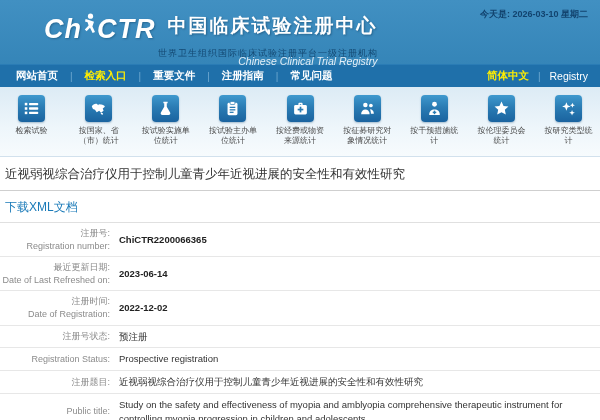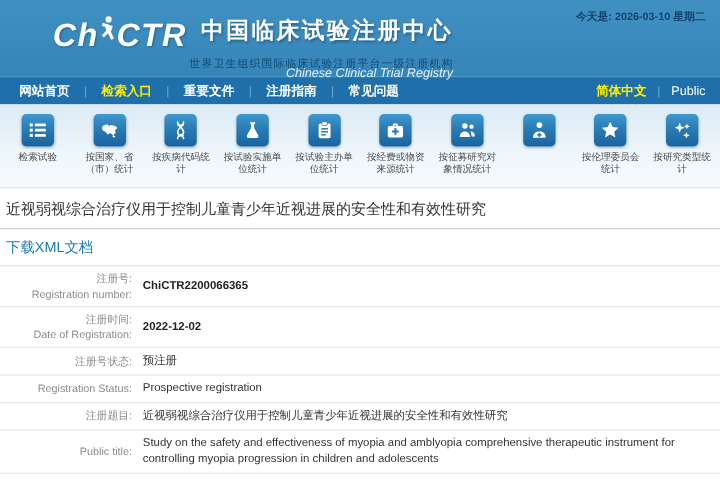--- a/index.html
+++ b/index.html
@@ -88,21 +88,21 @@
       <li>
           <a class="nav-item">注册指南</a>
         </li>
       <li>
           <a class="nav-item">常见问题</a>
         </li>
     </ul>
     <div class="nav-right">
       <a class="lang-cn">简体中文</a>
       <span class="lang-sep">|</span>
-      <a class="lang-en">Public</a>
+      <a class="lang-en">Registry</a>
     </div>
   </nav>
 
   <section class="icon-strip">
     <div class="strip-item">
       <div class="tile">
         <svg viewBox="0 0 24 24" fill="#fff">
             <rect x="2.5" y="4" width="3.6" height="3.6"></rect>
             <rect x="2.5" y="10.2" width="3.6" height="3.6"></rect>
             <rect x="2.5" y="16.4" width="3.6" height="3.6"></rect>
@@ -117,30 +117,20 @@
       <div class="tile">
         <svg viewBox="0 0 24 24" fill="#fff">
             <path d="M2.5 9c1.5-3 5-4.5 7.5-3.5l1.5 2 1-1.5 3.5.5c2 .3 4.5 1.5 5 3l-3 2.5 1.2 3-3.7 3-2.5-2.8-3.5 2-2.5-3.5-2.8-1z"></path>
             <path d="M16 17.5l2.5 1.5-1 2-2.5-1.5z"></path>
           </svg>
       </div>
       <div class="ilabel">按国家、省（市）统计</div>
     </div>
     <div class="strip-item">
       <div class="tile">
-        <svg viewBox="0 0 24 24" fill="none" stroke="#fff" stroke-width="1.8" stroke-linecap="round">
-            <path d="M8.5 2.5c-.5 5 7.5 7 7 12s-7.5 2.5-7 7.5"></path>
-            <path d="M15.5 2.5c.5 5-7.5 7-7 12s7.5 2.5 7 7.5"></path>
-            <path d="M8.8 6h6.4M9.5 18h5.4"></path>
-          </svg>
-      </div>
-      <div class="ilabel">按疾病代码统计</div>
-    </div>
-    <div class="strip-item">
-      <div class="tile">
         <svg viewBox="0 0 24 24" fill="#fff">
             <path d="M9 2.5h6v2h-1.2v5l4.7 8c.9 1.6-.2 3.7-2.1 3.7H7.6c-1.9 0-3-2.1-2.1-3.7l4.7-8v-5H9z"></path>
           </svg>
       </div>
       <div class="ilabel">按试验实施单位统计</div>
     </div>
     <div class="strip-item">
       <div class="tile">
         <svg viewBox="0 0 24 24">
             <rect x="5" y="4" width="14" height="17.5" rx="2" fill="#fff"></rect>
@@ -176,20 +166,21 @@
     </div>
     <div class="strip-item">
       <div class="tile">
         <svg viewBox="0 0 24 24">
             <circle cx="12" cy="6" r="3.4" fill="#fff"></circle>
             <path d="M4.5 21c0-5.4 3.2-7.6 7.5-7.6s7.5 2.2 7.5 7.6z" fill="#fff"></path>
             <rect x="11" y="15" width="2" height="5" fill="#2a7cb4"></rect>
             <rect x="9.5" y="16.5" width="5" height="2" fill="#2a7cb4"></rect>
           </svg>
       </div>
+      <div class="ilabel">按干预措施统计</div>
     </div>
     <div class="strip-item">
       <div class="tile">
         <svg viewBox="0 0 24 24" fill="#fff">
             <path d="M12 2l2.9 6.3 6.9.8-5.1 4.7 1.4 6.8L12 17.2l-6.1 3.4 1.4-6.8L2.2 9.1l6.9-.8z"></path>
           </svg>
       </div>
       <div class="ilabel">按伦理委员会统计</div>
     </div>
     <div class="strip-item">
@@ -214,20 +205,27 @@
       <tbody>
         <tr>
           <td class="lbl">
             <span class="lc">注册号:</span>
             <span class="le">Registration number:</span>
           </td>
           <td class="val bold">ChiCTR2200066365</td>
         </tr>
         <tr>
           <td class="lbl">
+            <span class="lc">最近更新日期:</span>
+            <span class="le">Date of Last Refreshed on:</span>
+          </td>
+          <td class="val bold">2023-06-14</td>
+        </tr>
+        <tr>
+          <td class="lbl">
             <span class="lc">注册时间:</span>
             <span class="le">Date of Registration:</span>
           </td>
           <td class="val bold">2022-12-02</td>
         </tr>
         <tr>
           <td class="lbl">
             <span class="lc">注册号状态:</span>
           </td>
           <td class="val">预注册</td>

